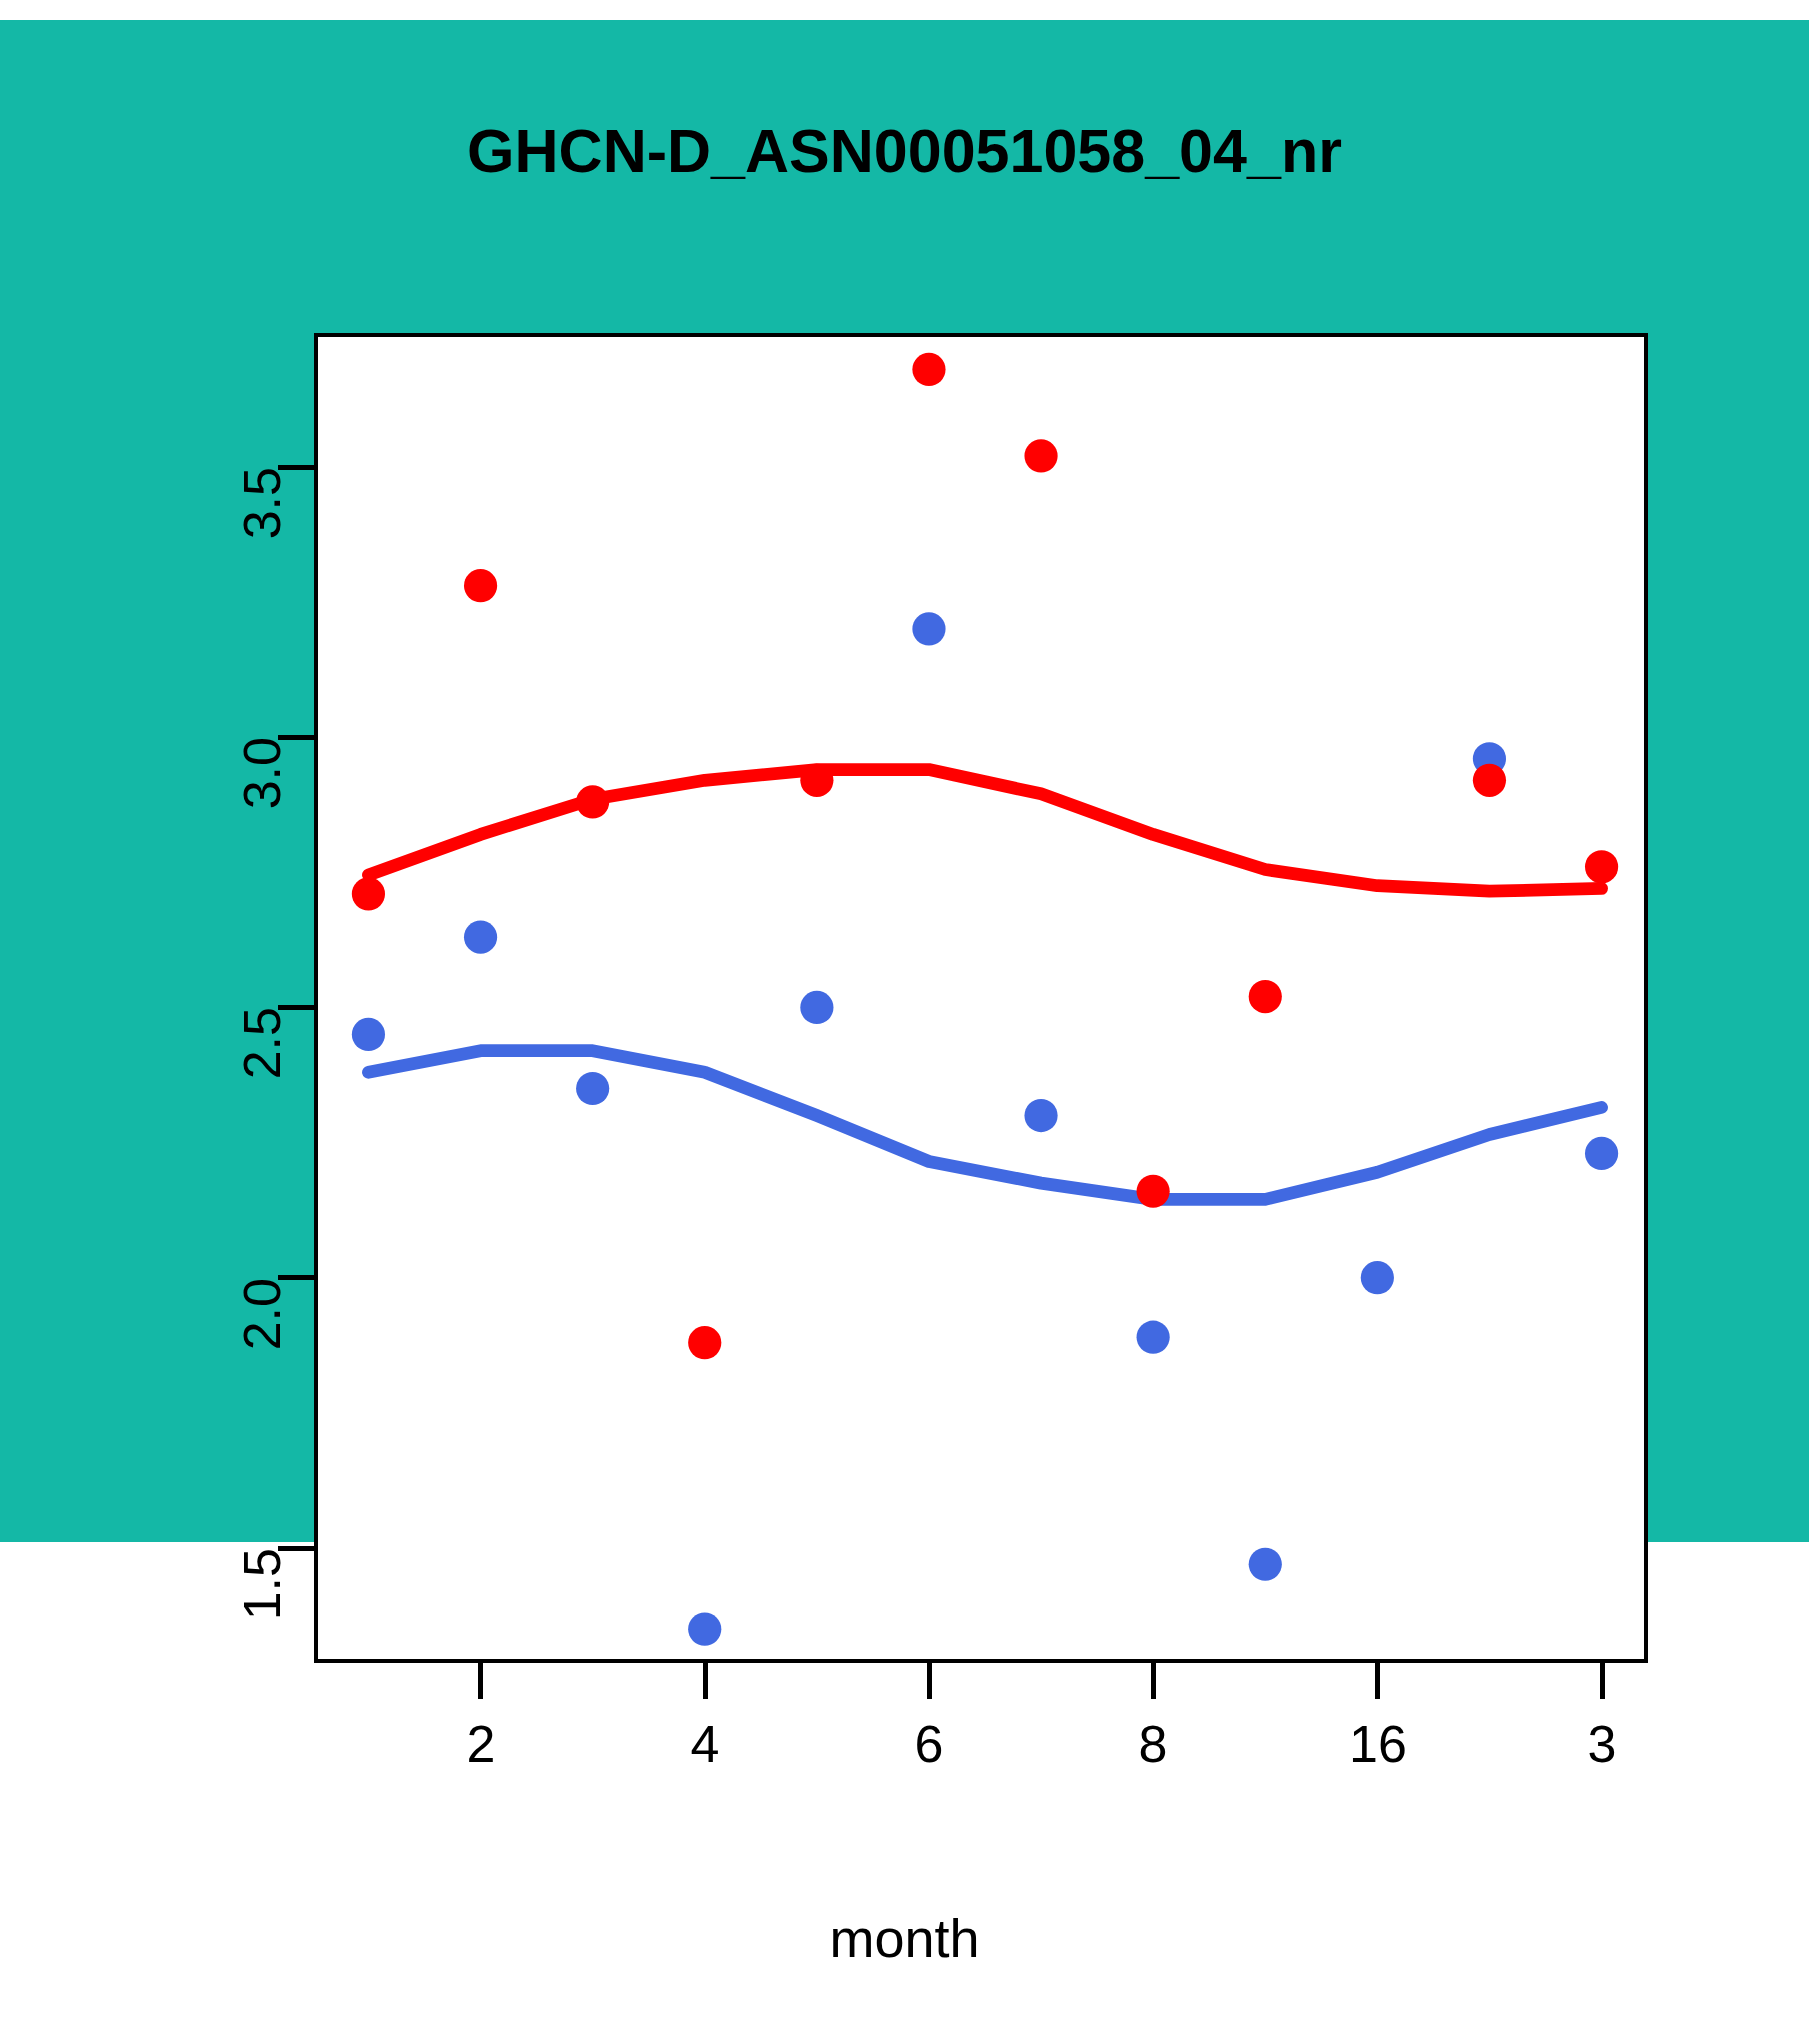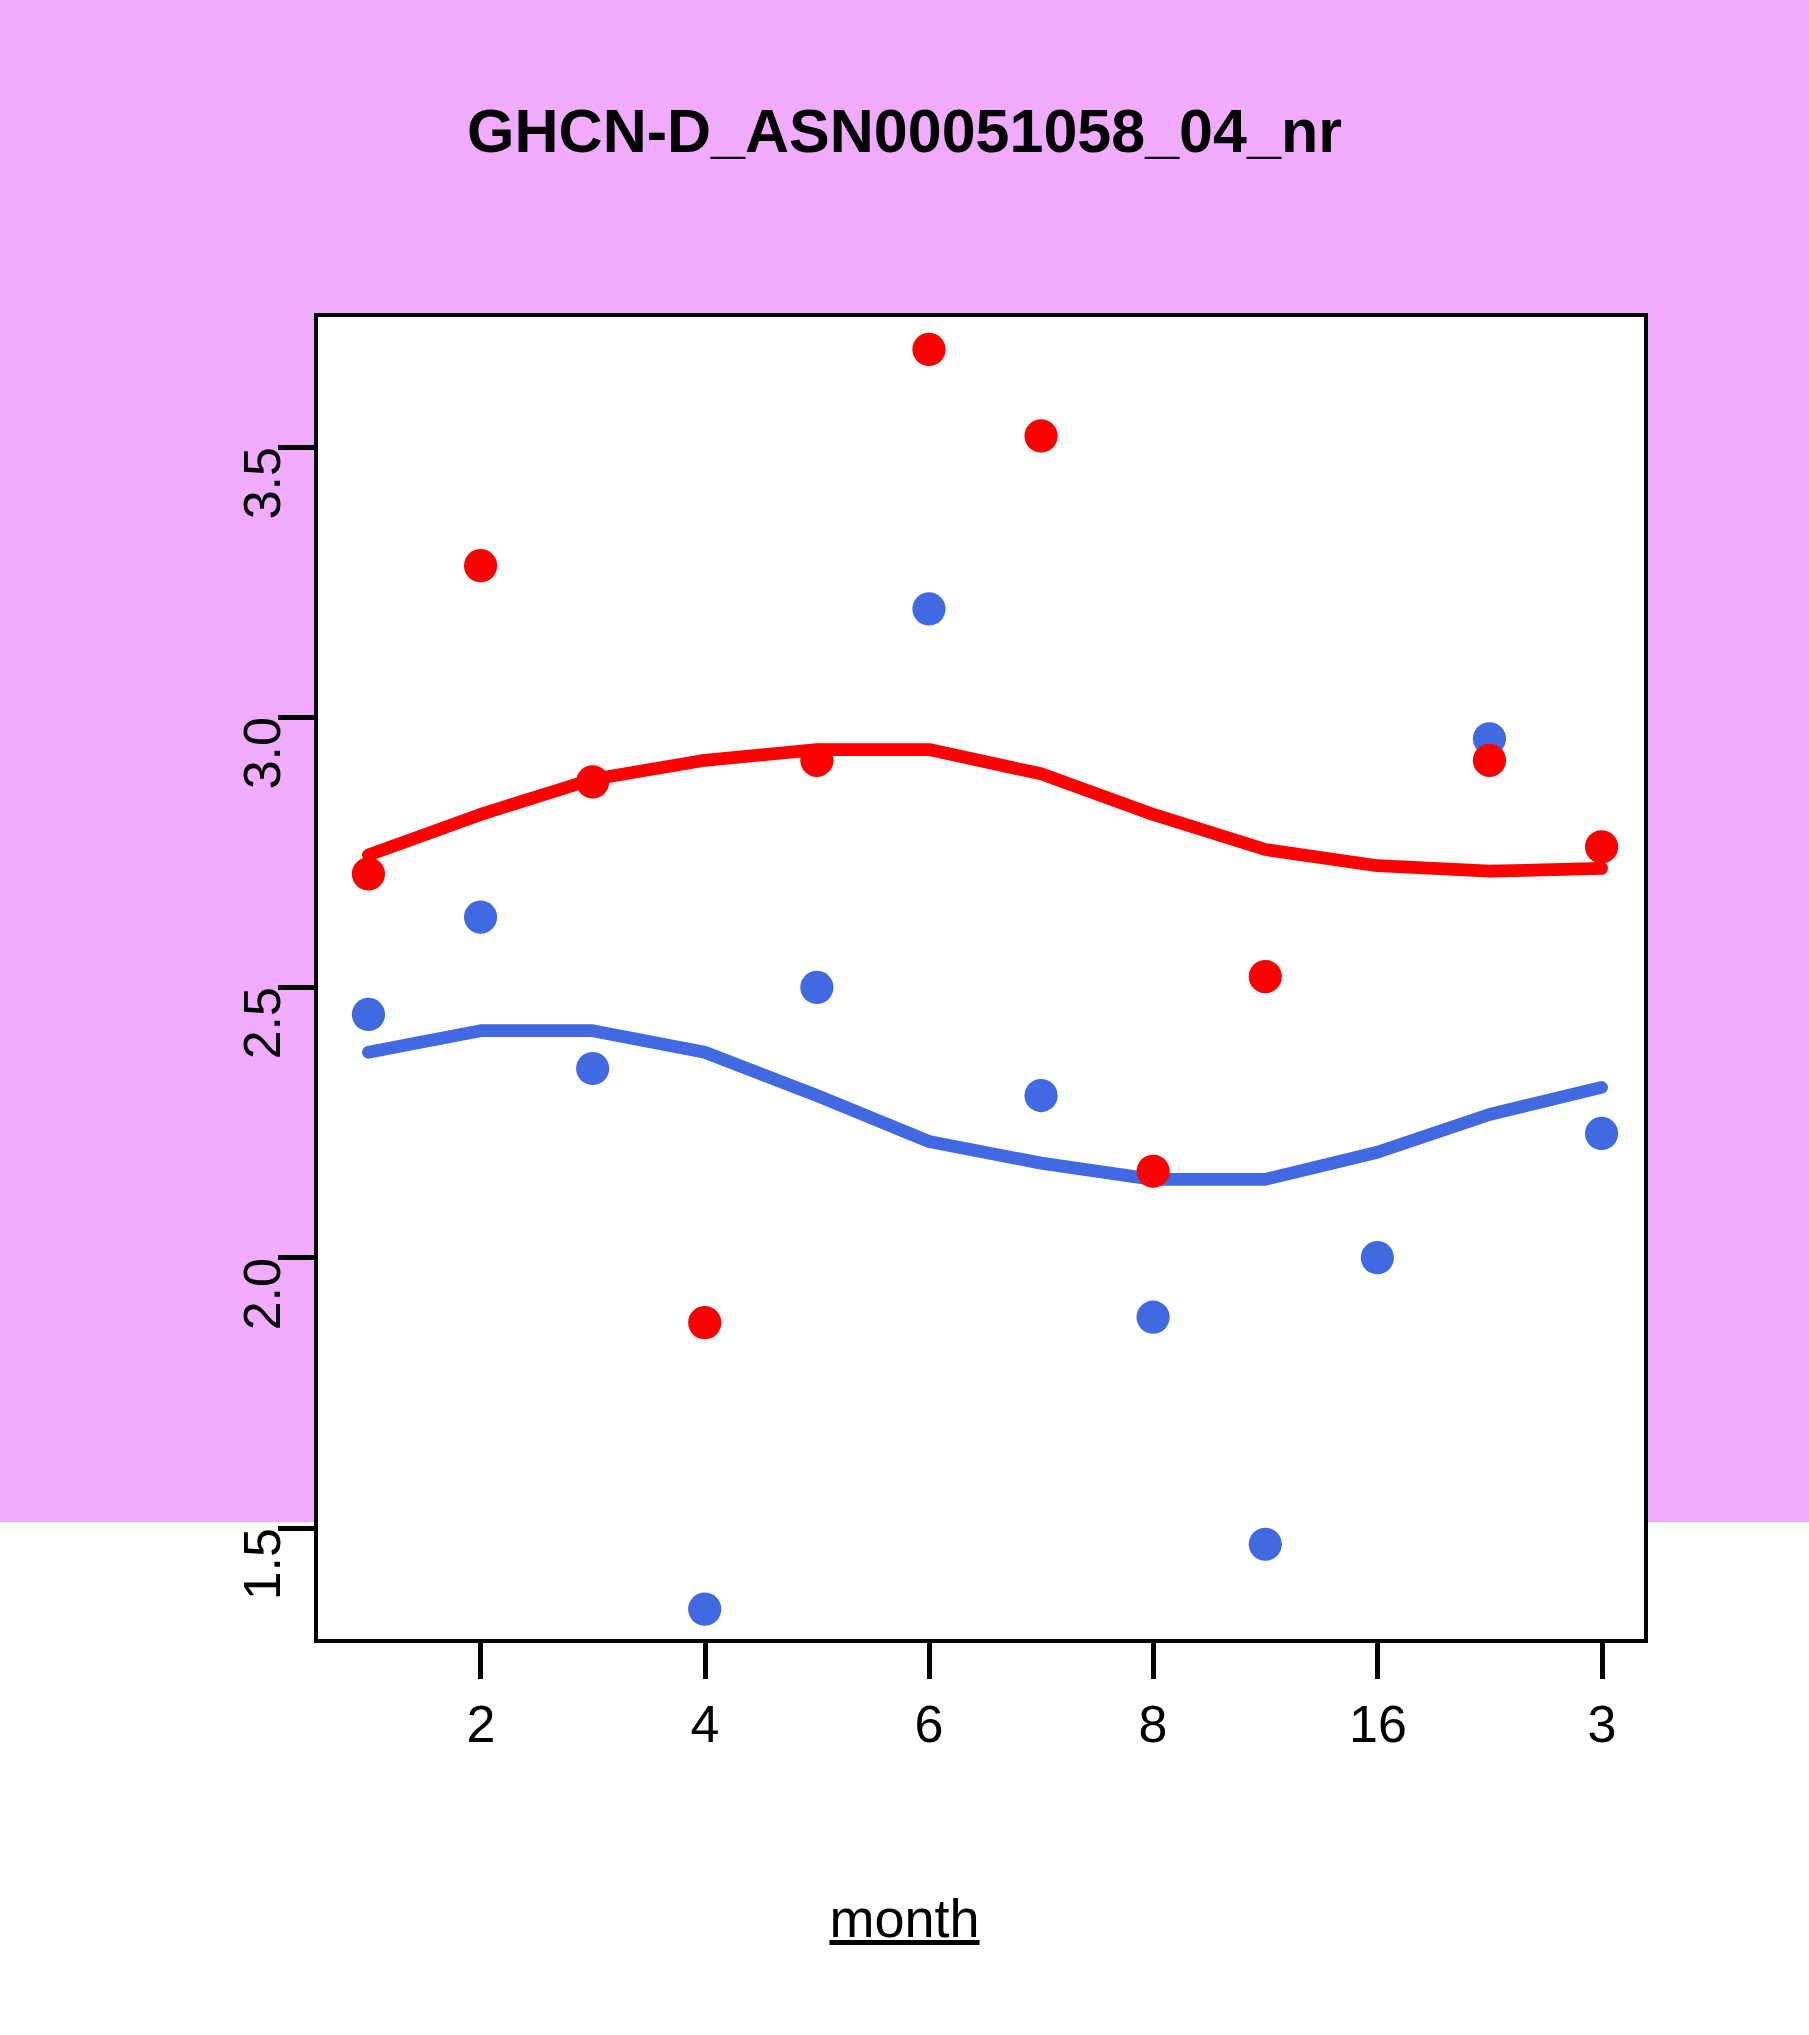--- a/index.html
+++ b/index.html
@@ -1,18 +1,18 @@
 <!DOCTYPE html>
 <html style="font-size:10.2px"><head>
 <meta charset="utf-8">
 <style>
   html,body{margin:0;padding:0;background:#ffffff;}
   body{width:1809px;height:2035px;font-family:"Liberation Sans",sans-serif;color:#000;overflow:hidden;}
 
-  #figure{position:relative;width:1809px;height:1522px;background:#f0abfc;}
+  #figure{position:relative;width:1809px;height:1522px;background:#14b8a6;margin-top:20px;}
 
   #plot-title{
     position:absolute;left:0;top:96px;width:1809px;text-align:center;
     font-size:61px;font-weight:bold;letter-spacing:0px;
     font-family:"Liberation Sans",sans-serif;color:#000;white-space:nowrap;
   }
 
   
   #plot-box{
     position:absolute;left:314px;top:313px;width:1334px;height:1330px;
@@ -33,21 +33,21 @@
 
   
   .x-tick-line{position:absolute;background:#000;width:4.5px;height:40px;top:100%;}
   .x-tick-label{
     position:absolute;top:calc(100% + 59px);
     font-size:52px;line-height:1;white-space:nowrap;transform:translateX(-50%);
   }
 
   #x-axis-title{
     position:absolute;left:0;top:1887px;width:1809px;text-align:center;
-    font-size:54px;color:#000;text-decoration:underline;
+    font-size:54px;color:#000;
   }
 </style>
 </head>
 <body>
 
 <div id="figure">
 
   <div id="plot-title">GHCN-D_ASN00051058_04_nr</div>
 
   <div id="plot-box">

